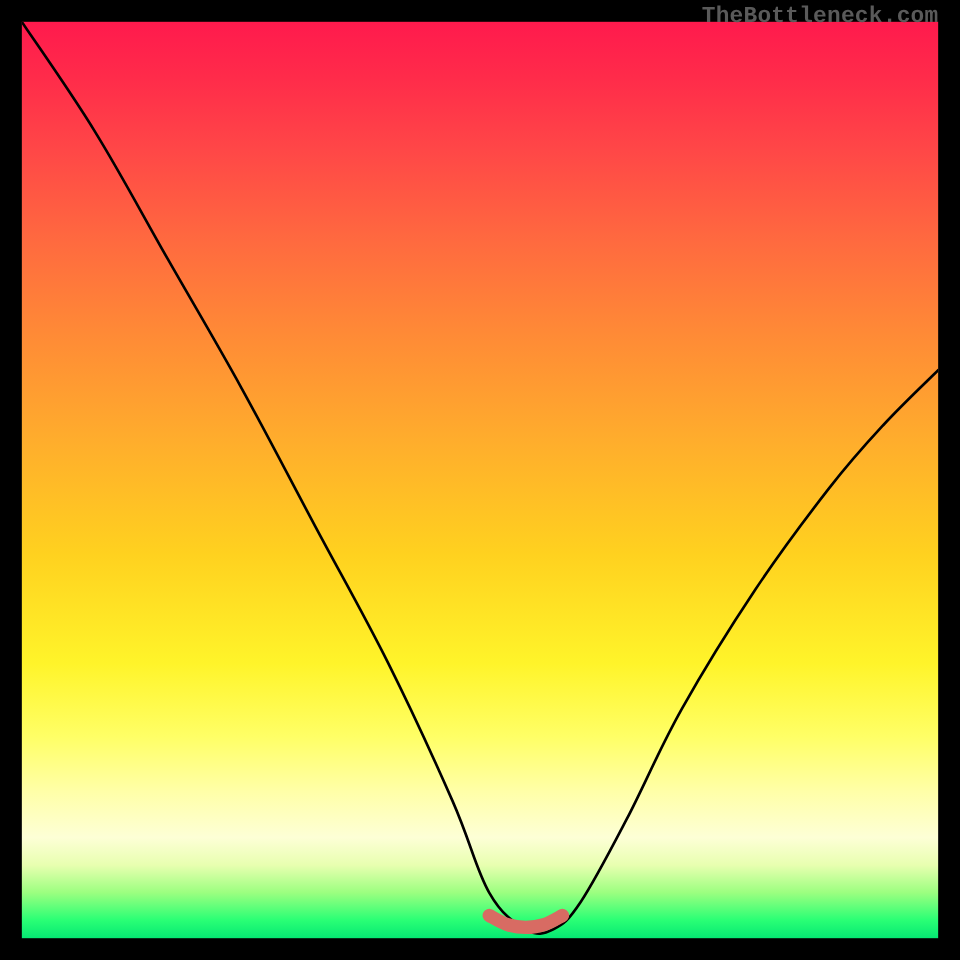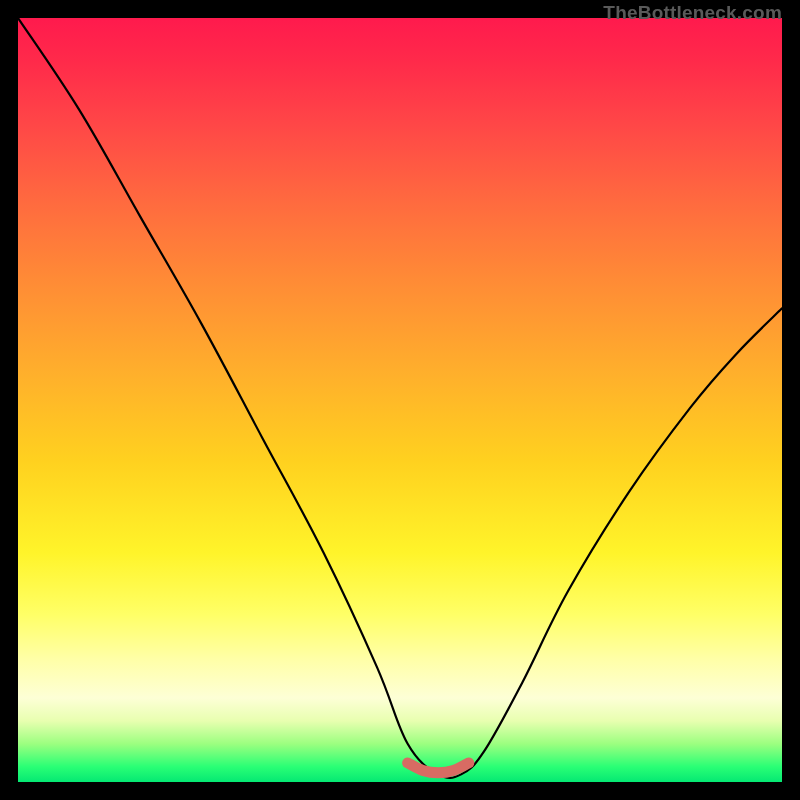--- a/index.html
+++ b/index.html
@@ -48,21 +48,21 @@
     );
   }
   svg.curve {
     position: absolute;
     inset: 0;
   }
   .watermark {
     position: absolute;
     top: 2px;
     right: 18px;
-    font-family: Liberation Sans, sans-serif;
+    font-family: Liberation Mono, monospace;
     font-size: 19px;
     color: #5a5a5a;
     font-weight: 600;
     letter-spacing: 0.2px;
     user-select: none;
   }
 </style>
 </head>
 <body>
 

